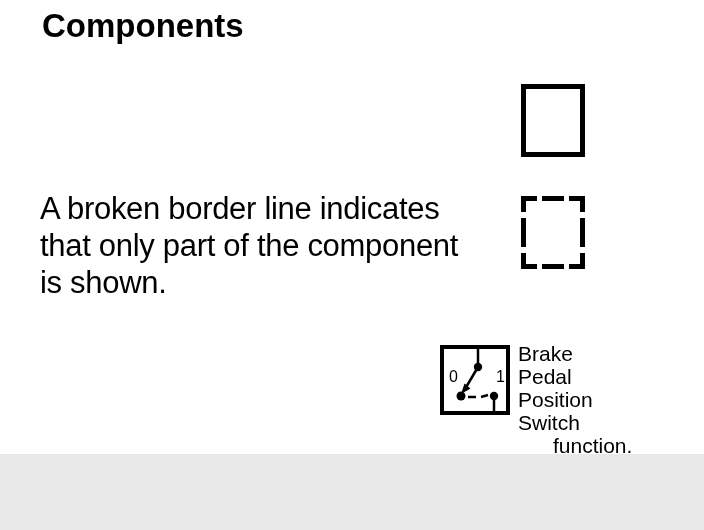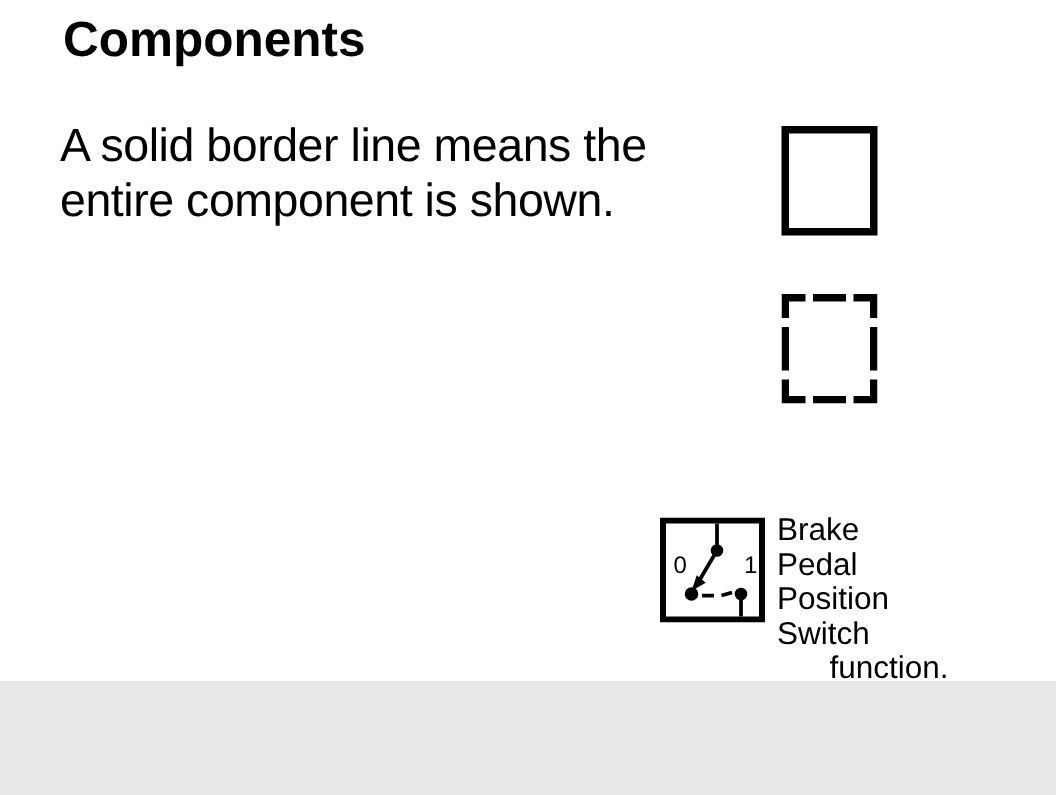--- a/index.html
+++ b/index.html
@@ -80,23 +80,24 @@
     font-family: "Liberation Sans", "DejaVu Sans", sans-serif;
   }
 </style>
 </head>
 <body>
 
 <div class="page">
 
   <div class="title">Components</div>
 
-  <div class="para para-solid">A solid border line means the
-entire component is shown.</div>
 
+  <div class="para para-broken">A broken border line indicates
+that only part of the component
+is shown.</div>
 
 
   <div class="solid-box"></div>
 
   <svg class="broken-box" viewBox="0 0 64 73" width="64" height="73">
     <g stroke="#000000" stroke-width="5" fill="none">
       <path d="M2.5,16 L2.5,2.5 L16,2.5"></path>
       <path d="M21,2.5 L43,2.5"></path>
       <path d="M48,2.5 L61.5,2.5 L61.5,16"></path>
       <path d="M61.5,22 L61.5,51"></path>

